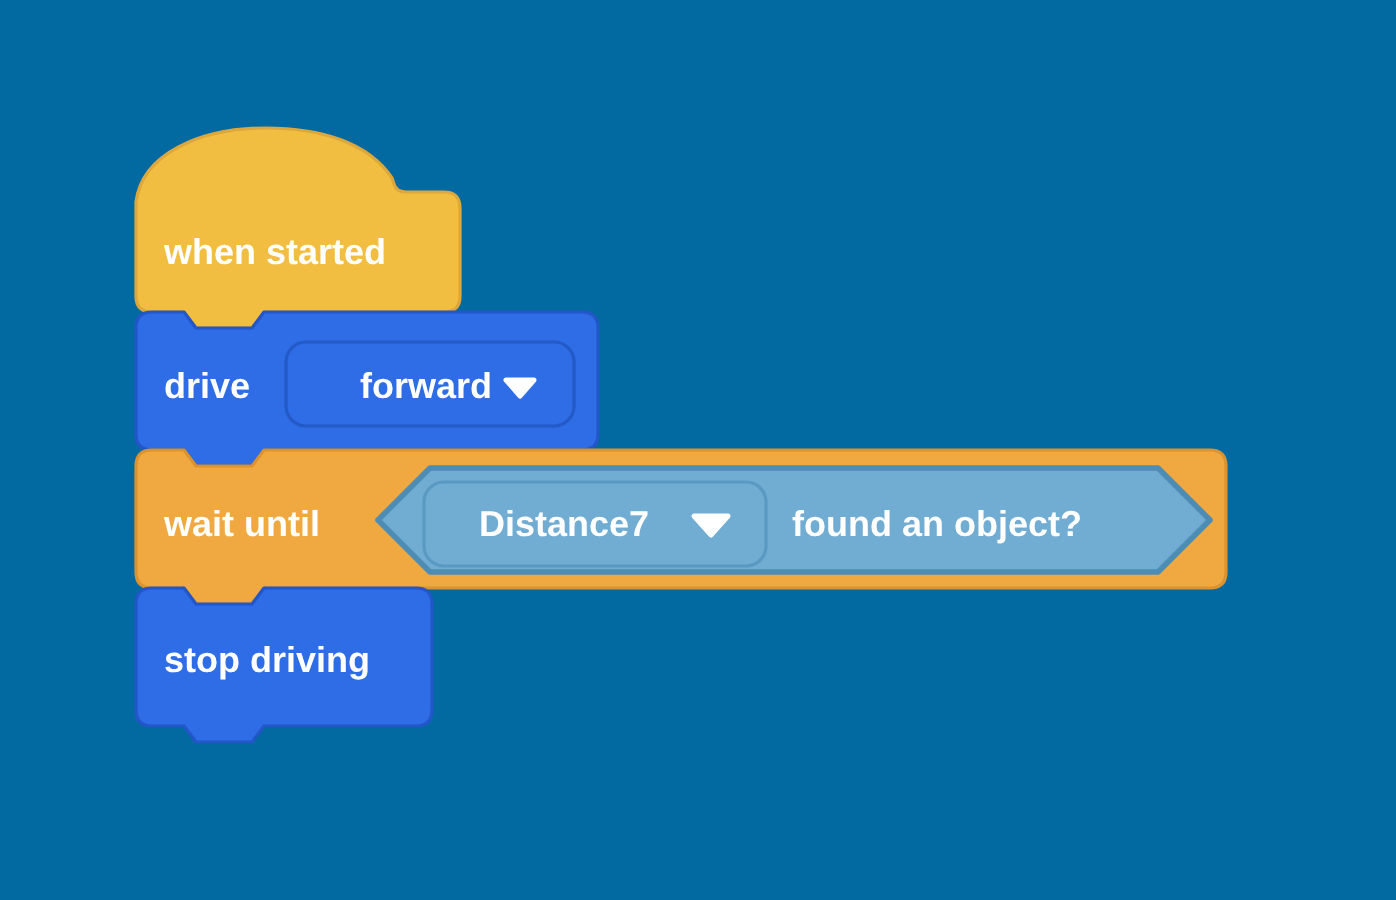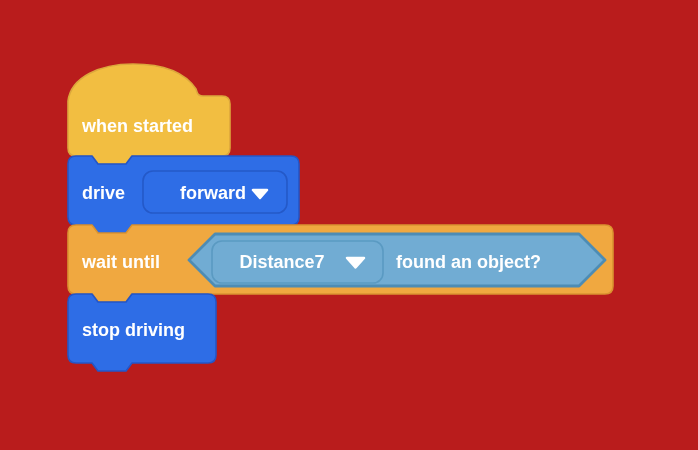--- a/index.html
+++ b/index.html
@@ -8,21 +8,21 @@
     background: #FFFFFF;
     width: 698px;
     height: 450px;
     overflow: hidden;
     font-family: "Liberation Sans", sans-serif;
   }
   #stage {
     position: relative;
     width: 698px;
     height: 450px;
-    background: #b91c1c;
+    background: #0369a1;
   }
   svg { display: block; }
   .blk {
     stroke-width: 1.6;
     stroke-linejoin: round;
     stroke-linecap: round;
   }
   .bool-shape {
     stroke-width: 2.8;
     stroke-linejoin: round;

